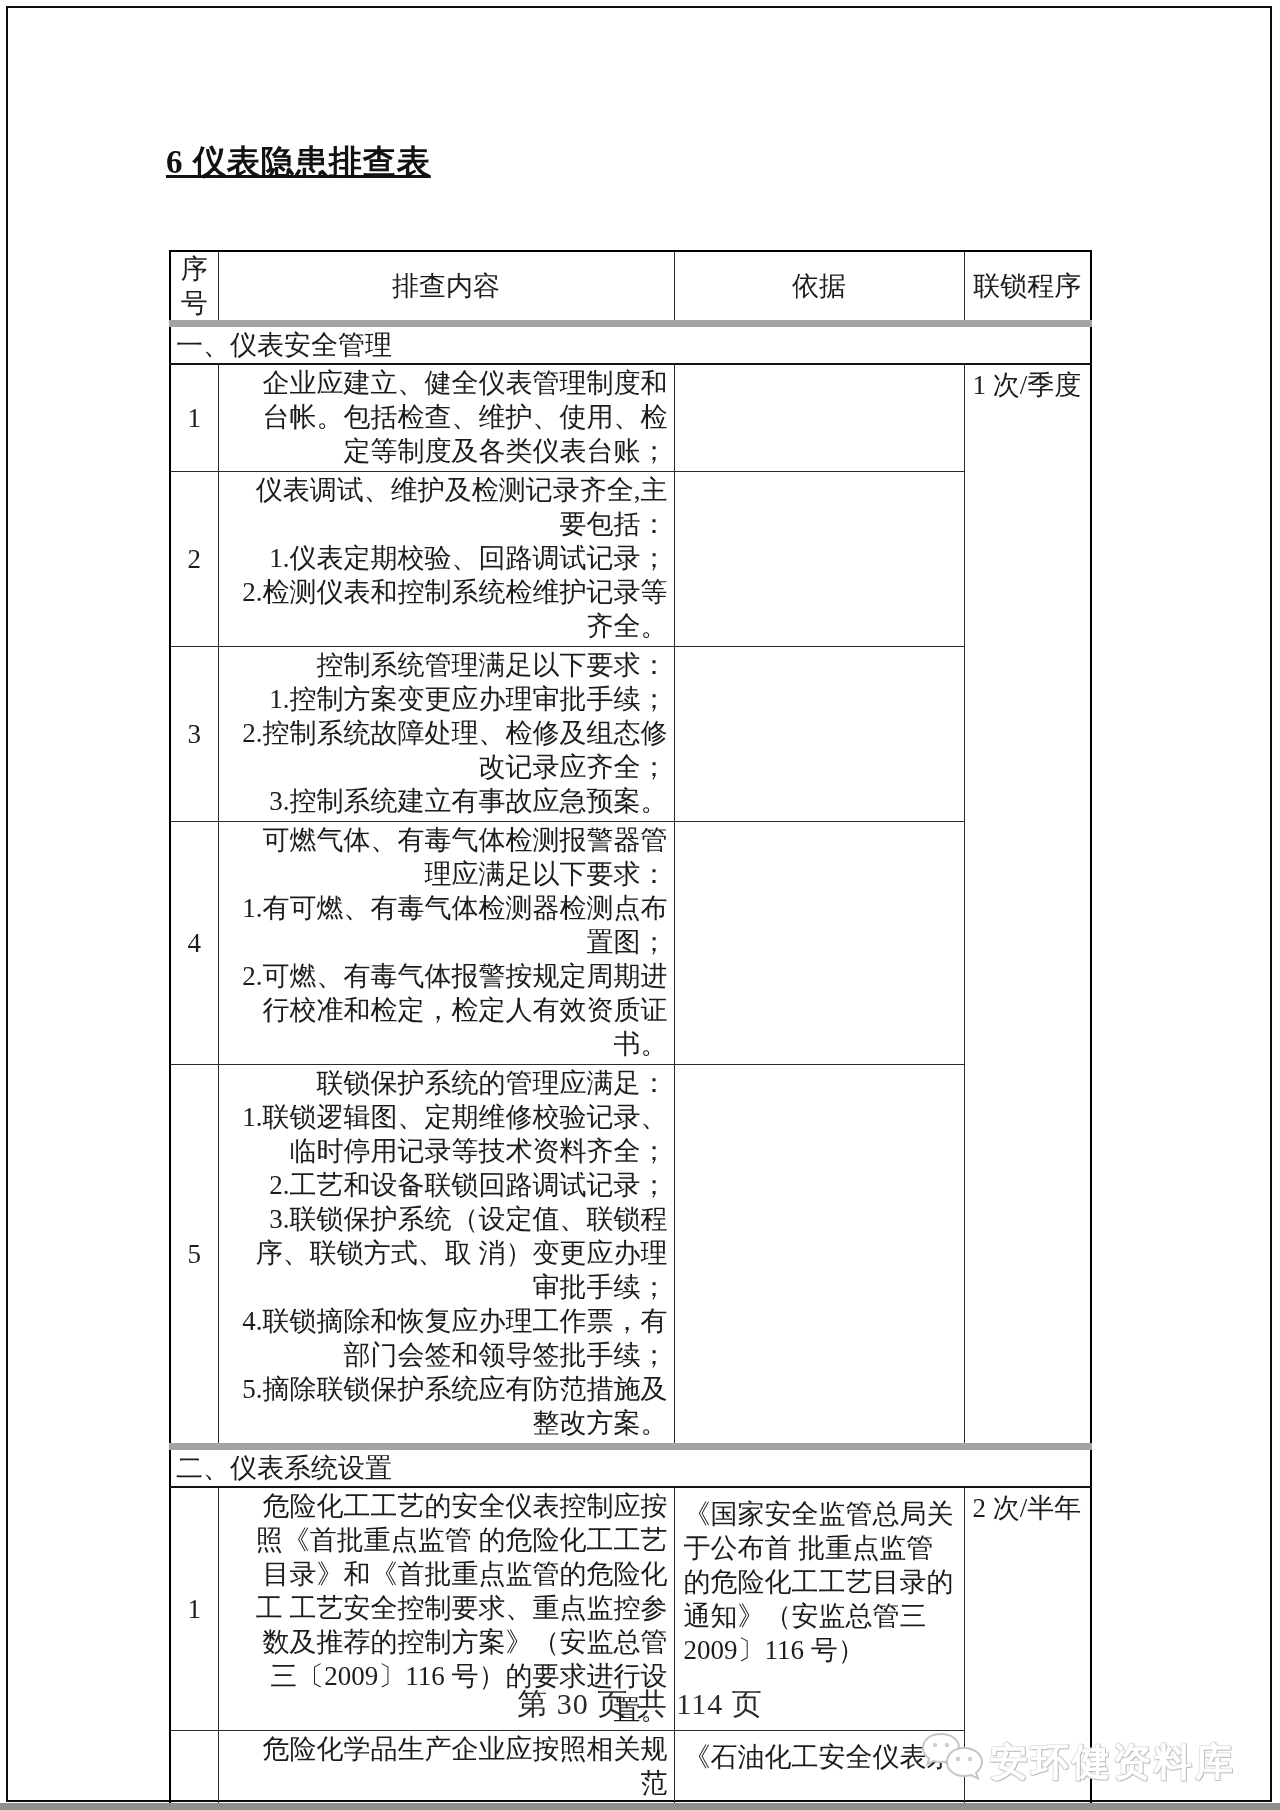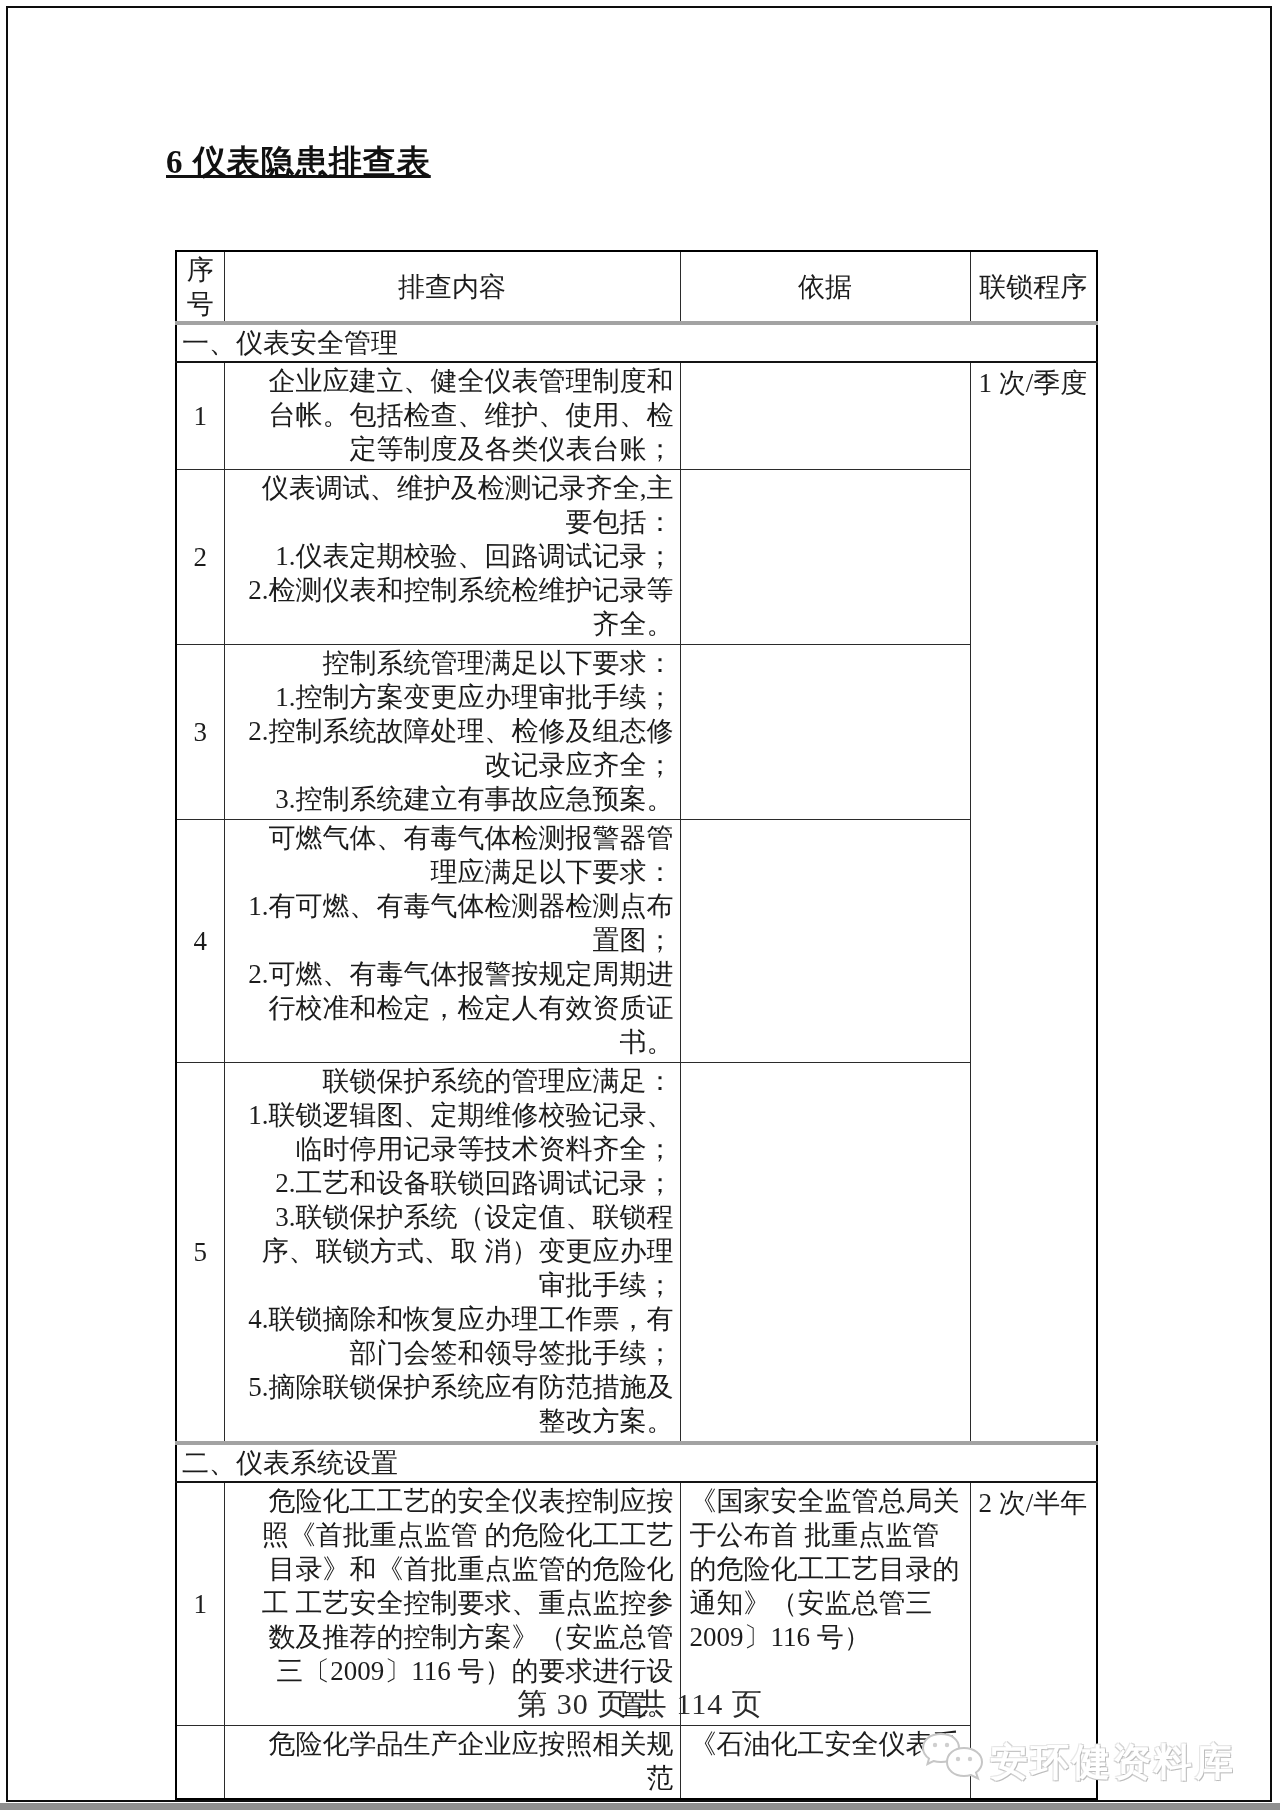--- a/index.html
+++ b/index.html
@@ -14,44 +14,44 @@
     border:2px solid #0d0d0d;box-sizing:border-box;pointer-events:none;
   }
   .bottom-strip{
     position:absolute;left:0;bottom:0;width:100%;height:7px;background:#8f8f8f;
   }
   .doc-title{
     position:absolute;left:166px;top:140px;
     font-size:33px;font-weight:bold;letter-spacing:1px;color:#111;text-decoration:underline;
   }
   .doc-table{
-    position:absolute;left:175px;top:250px;width:921px;
+    position:absolute;left:169px;top:250px;width:921px;
     border-collapse:collapse;table-layout:fixed;
     border:2px solid #000;
     font-size:27px;line-height:34px;color:#1c1c1c;
   }
   .doc-table td,.doc-table th{
     border:1px solid #2b2b2b;box-sizing:border-box;
     font-weight:normal;
   }
   .doc-table thead th{
     text-align:center;vertical-align:middle;height:72px;
     word-break:break-all;border-bottom:2px solid #141414;padding:0 4px;
   }
   .section-row td{
-    border-top:4px solid #a3a3a3;border-bottom:2px solid #141414;
+    border-top:7px solid #a3a3a3;border-bottom:2px solid #141414;
     padding:0 5px;height:36px;line-height:36px;
   }
   .num-cell{text-align:center;vertical-align:middle;}
   .content-cell{
     text-align:right;vertical-align:top;padding:1px 6px 3px 20px;
     white-space:pre-line;
   }
   .basis-cell{
-    text-align:left;vertical-align:top;padding:1px 5px 3px 9px;
+    text-align:left;vertical-align:top;padding:9px 5px 3px 9px;
     white-space:pre-line;
   }
   .freq-cell{
     text-align:left;vertical-align:top;padding:3px 5px 3px 8px;
     word-break:break-all;
   }
   .page-footer{
     position:absolute;left:0;top:1684px;width:100%;
     text-align:center;font-size:30px;letter-spacing:1px;color:#2a2a2a;
   }

